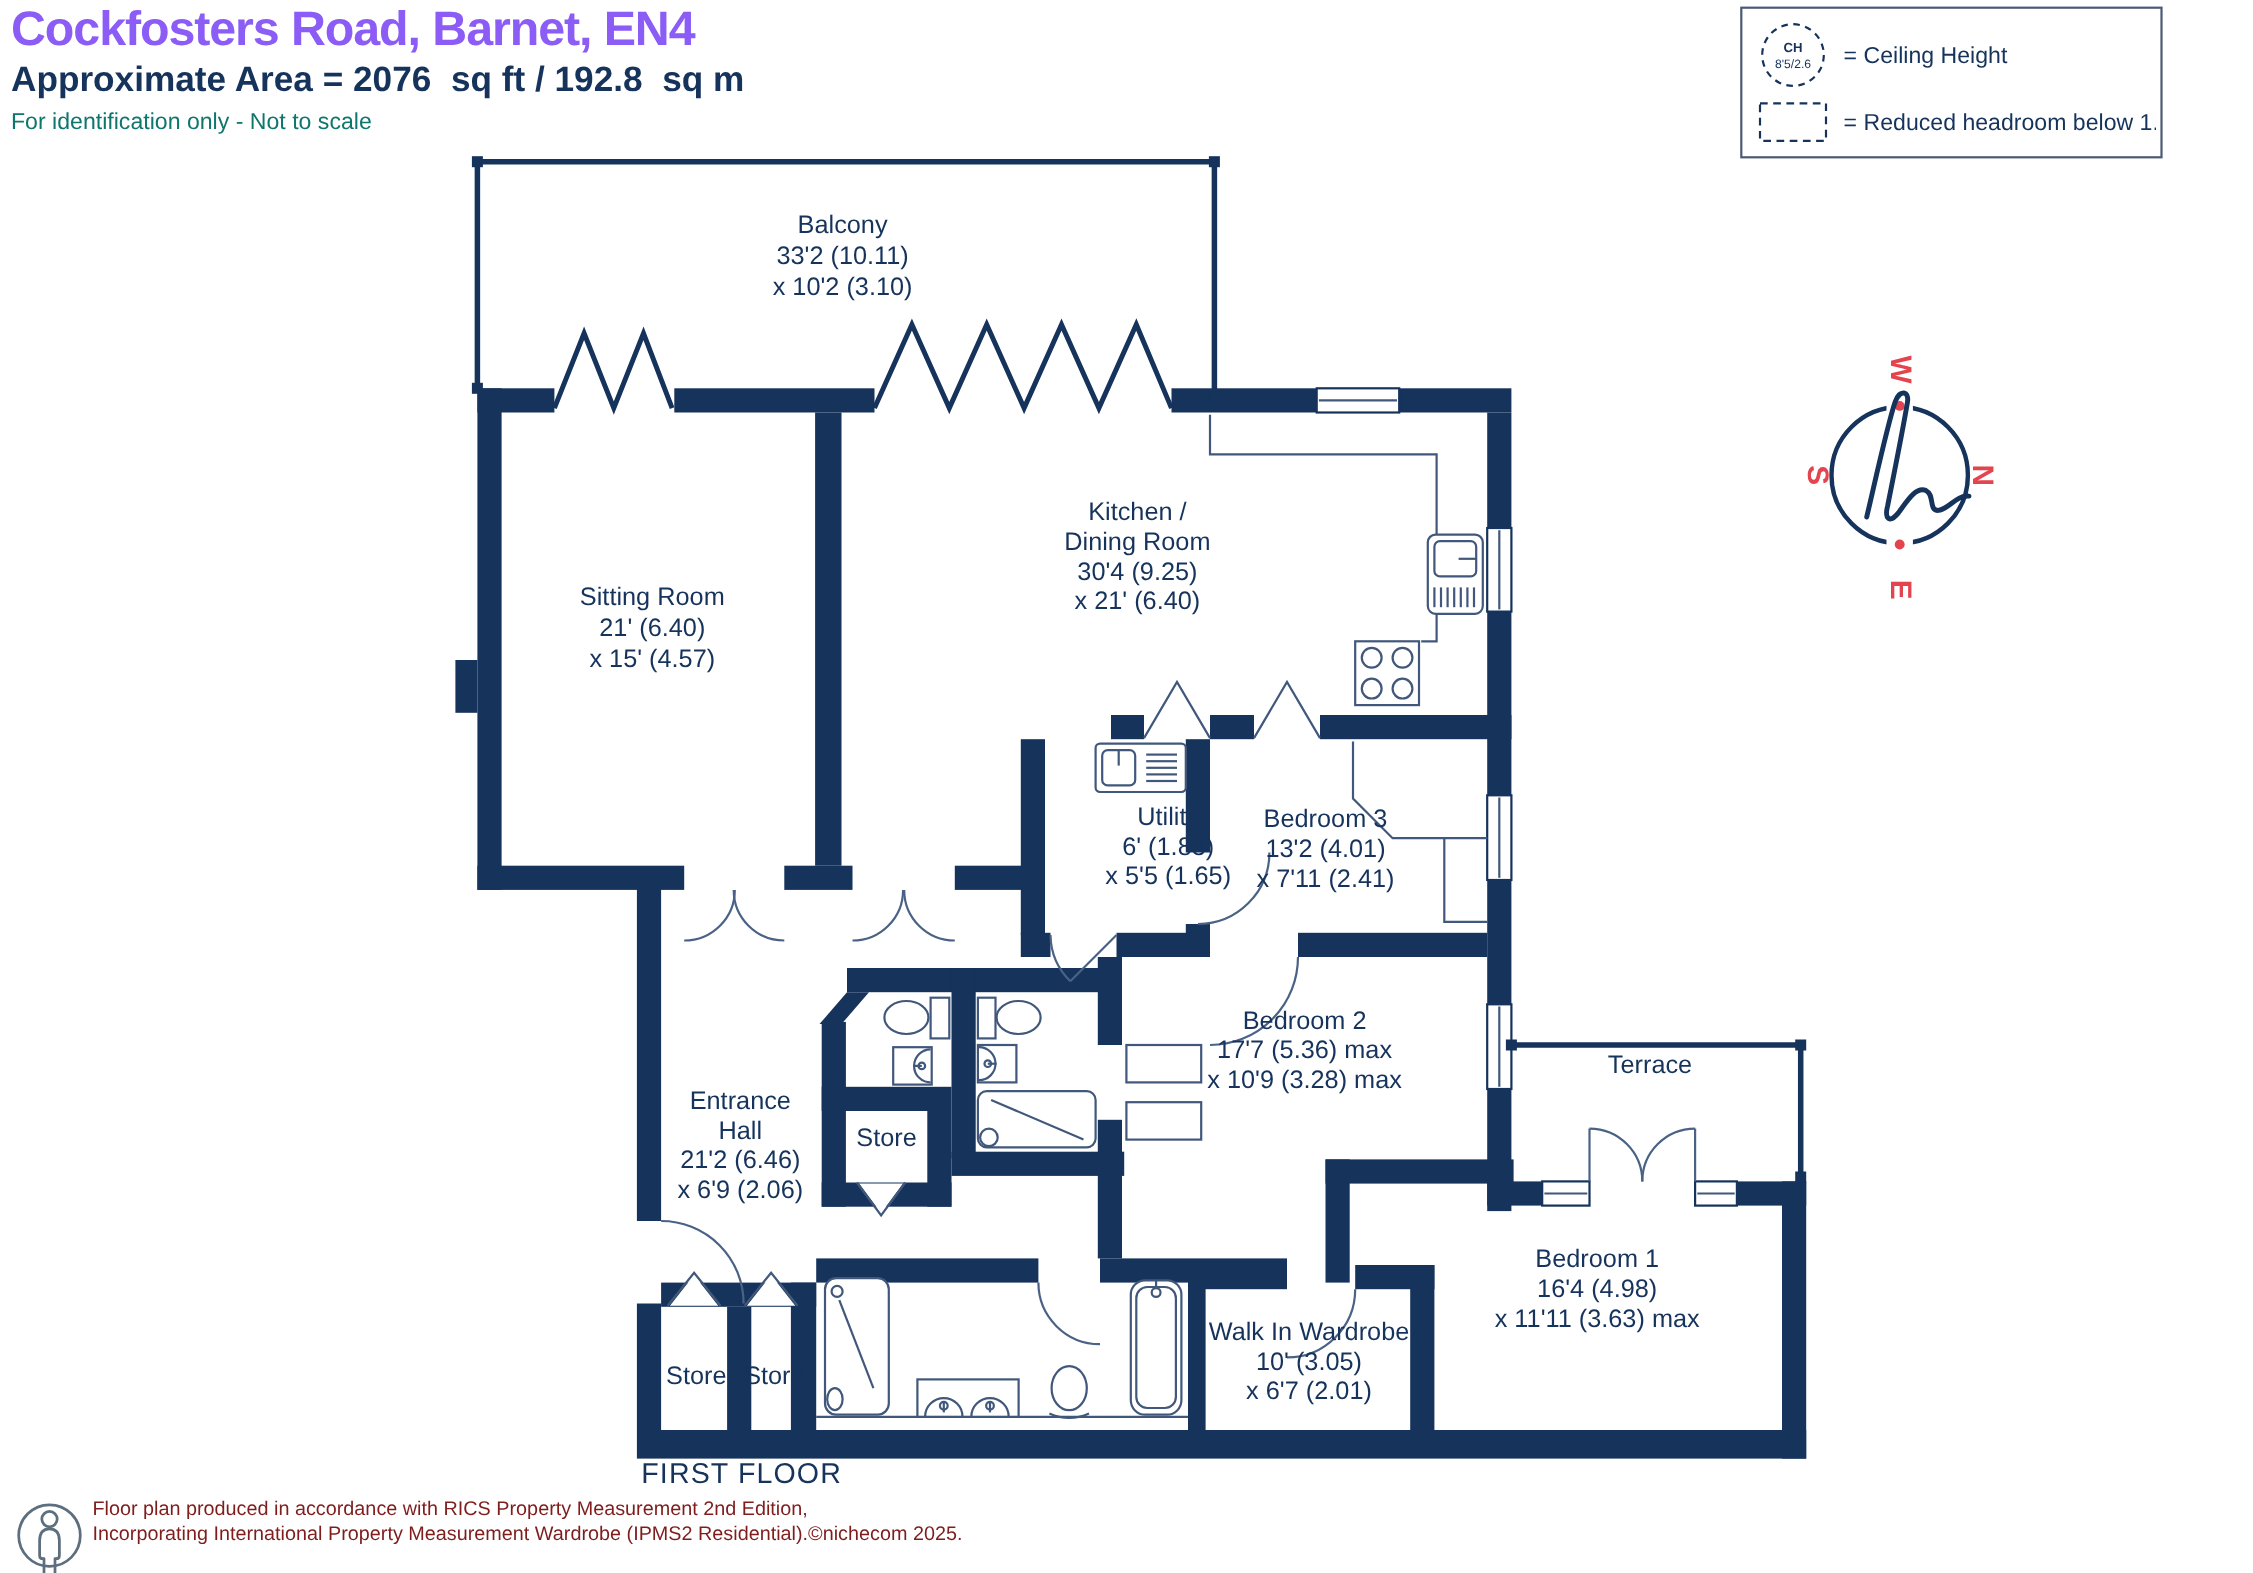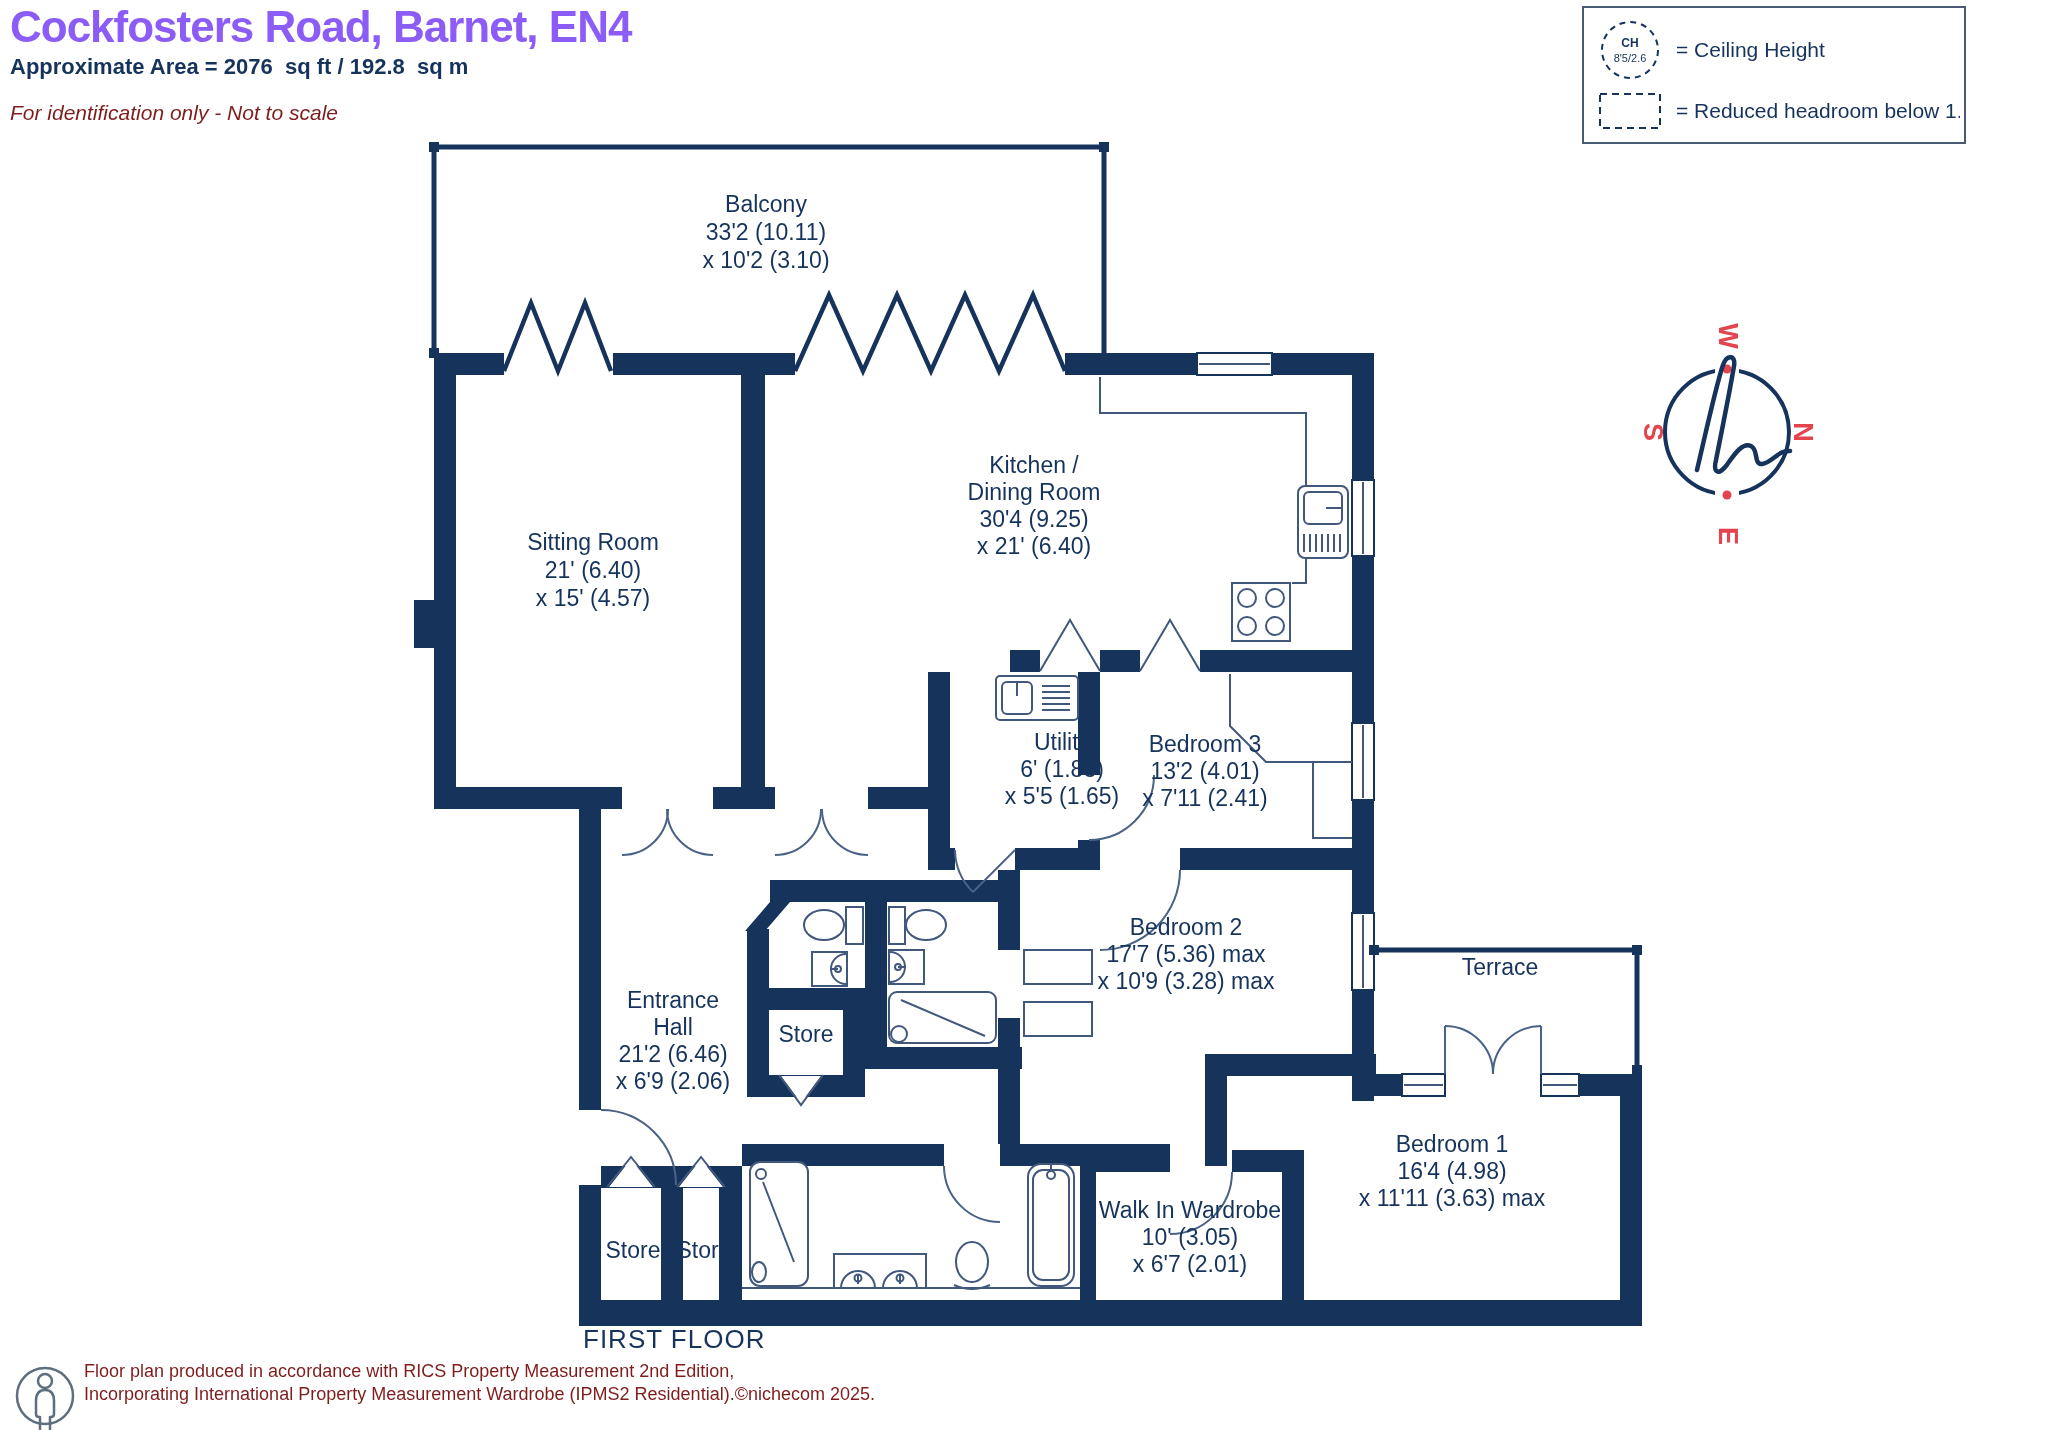--- a/index.html
+++ b/index.html
@@ -1,22 +1,22 @@
 <!DOCTYPE html>
 <html><head>
 <meta charset="utf-8">
 <style>
   html,body{margin:0;padding:0;background:#ffffff;}
   #canvas{position:relative;width:2048px;height:1430px;background:#fff;overflow:hidden;
           font-family:"Liberation Sans",sans-serif;}
   
   #header{position:absolute;left:10px;top:2px;}
   #page-title{margin:0;font-size:44px;line-height:50px;font-weight:bold;color:#8b5cf6;letter-spacing:-1px;}
-  #area-line{margin:2px 0 0 0;font-size:22px;font-weight:bold;color:#16335C;white-space:pre;}
-  #note-line{margin:21px 0 0 0;font-size:21px;color:#7f1d1d;font-style:italic;}
+  #area-line{margin:2px 0 0 0;font-size:32px;font-weight:bold;color:#16335C;white-space:pre;}
+  #note-line{margin:8px 0 0 0;font-size:21px;color:#0f766e;}
   
   #legend{position:absolute;left:1582px;top:6px;width:380px;height:134px;border:2px solid #4a5a74;background:#fff;}
   .legend-label{font-size:21px;fill:#16335C;}
   
   #footer-text{position:absolute;left:84px;top:1360px;color:#7f1d1d;font-size:18px;line-height:23px;}
   #footer-copy{}
   #footer-line3{white-space:pre;}
   
   .w{fill:#16335C;stroke:none;}
   .thin{stroke:#41587c;stroke-width:2;fill:none;}

